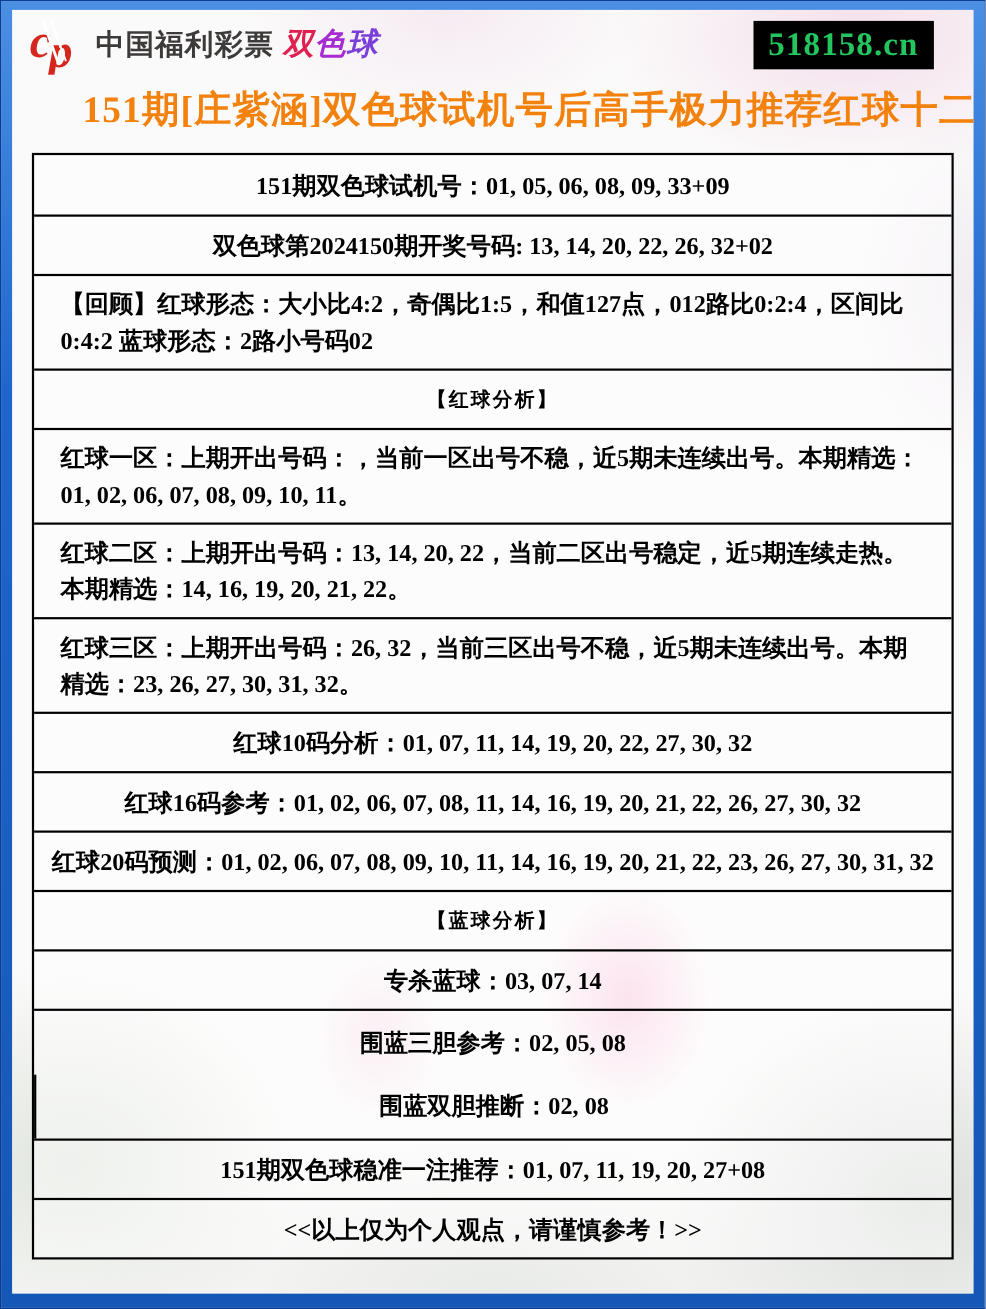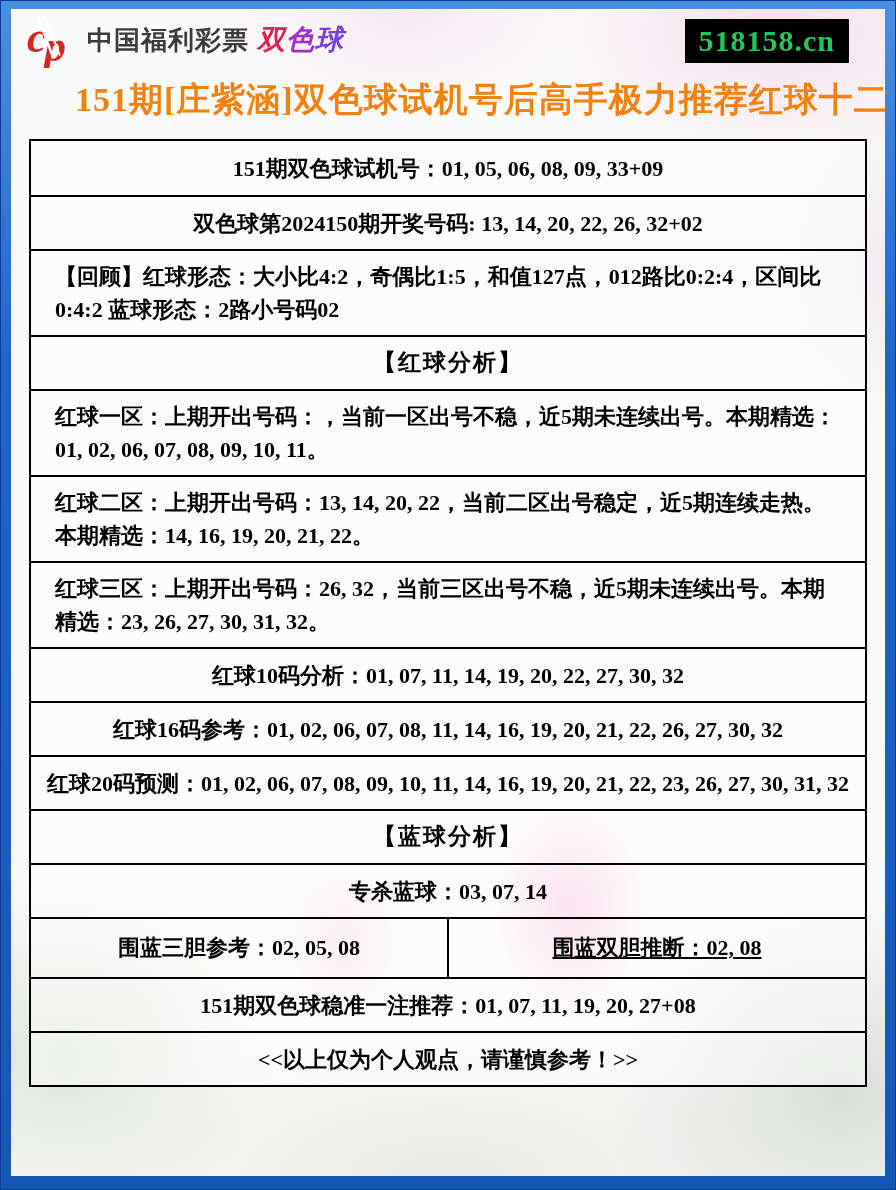--- a/index.html
+++ b/index.html
@@ -52,27 +52,27 @@
   .sheet { margin:4px 18px 0; border:2px solid #000; background:rgba(255,255,255,.45); }
   .row {
     border-top:2px solid #000; min-height:54px;
     display:flex; align-items:center; justify-content:center;
     text-align:center; font-size:22px; font-weight:700; color:#000;
     padding:8px 12px; line-height:1.5;
   }
   .row:first-child { border-top:none; }
   .row.left { justify-content:flex-start; text-align:left; padding:9px 24px; }
   .row.tall { min-height:80px; }
-  .row.hdr { font-size:23px; letter-spacing:2px; }
-  .triple { display:flex; border-top:2px solid #000; }
+  .row.hdr { font-size:18px; letter-spacing:2px; }
+  .triple { display:flex; border-top:2px solid #000;flex-direction:column; }
   .triple .cell {
     flex:1; min-height:58px; display:flex; align-items:center; justify-content:center;
     font-size:22px; font-weight:700; color:#000; padding:8px 6px;
   }
-  .triple .cell + .cell { border-left:2px solid #000;text-decoration:underline; }
+  .triple .cell + .cell { border-left:2px solid #000; }
 </style>
 </head>
 <body>
 
 <div class="frame">
   <div class="content">
 
     <div class="header">
       <svg class="logo-mark" viewBox="0 0 60 64">
         <text x="0" y="46" font-family="Liberation Serif, serif" font-size="50" font-weight="bold" font-style="italic" fill="#d4281e">c</text>

